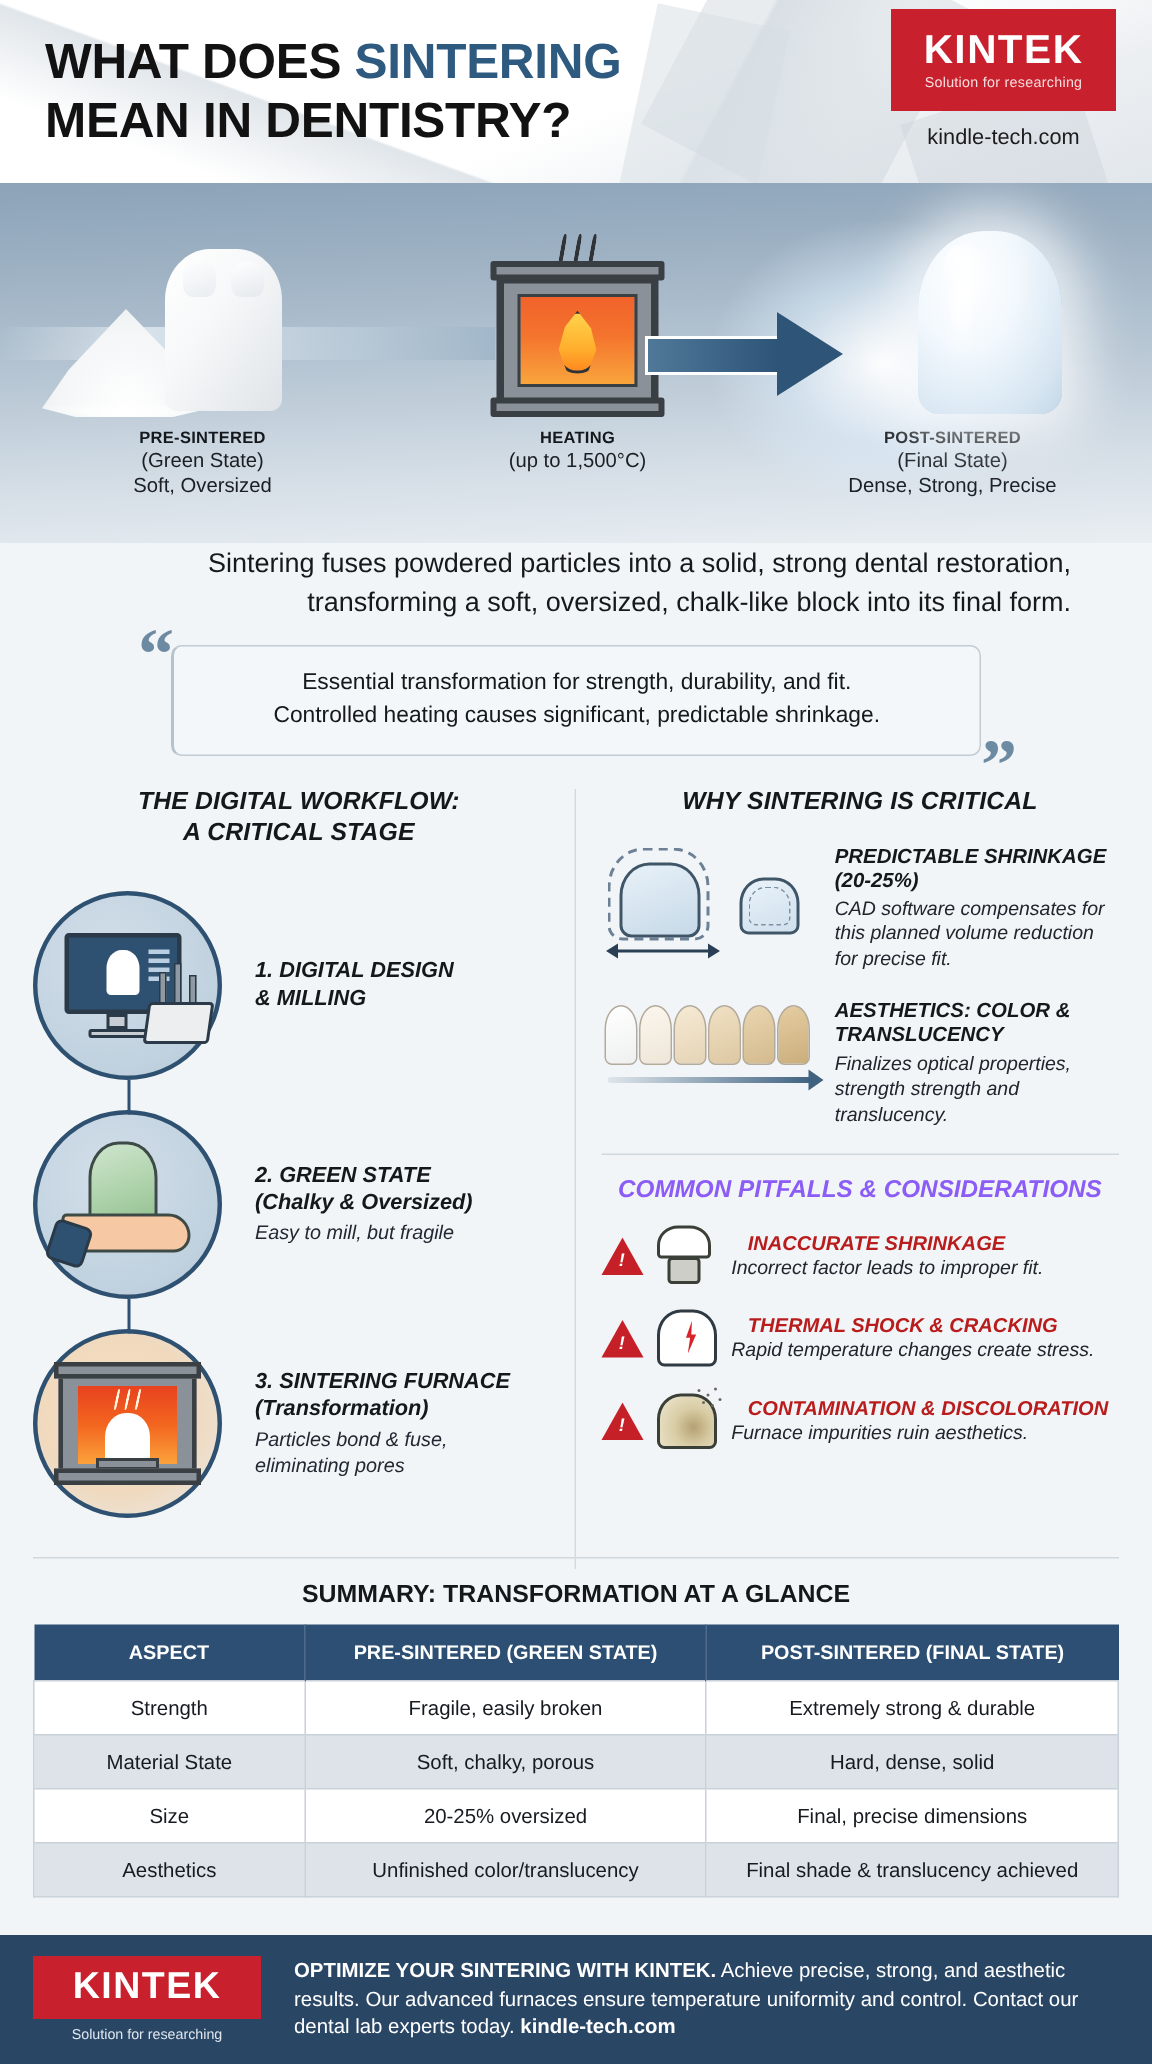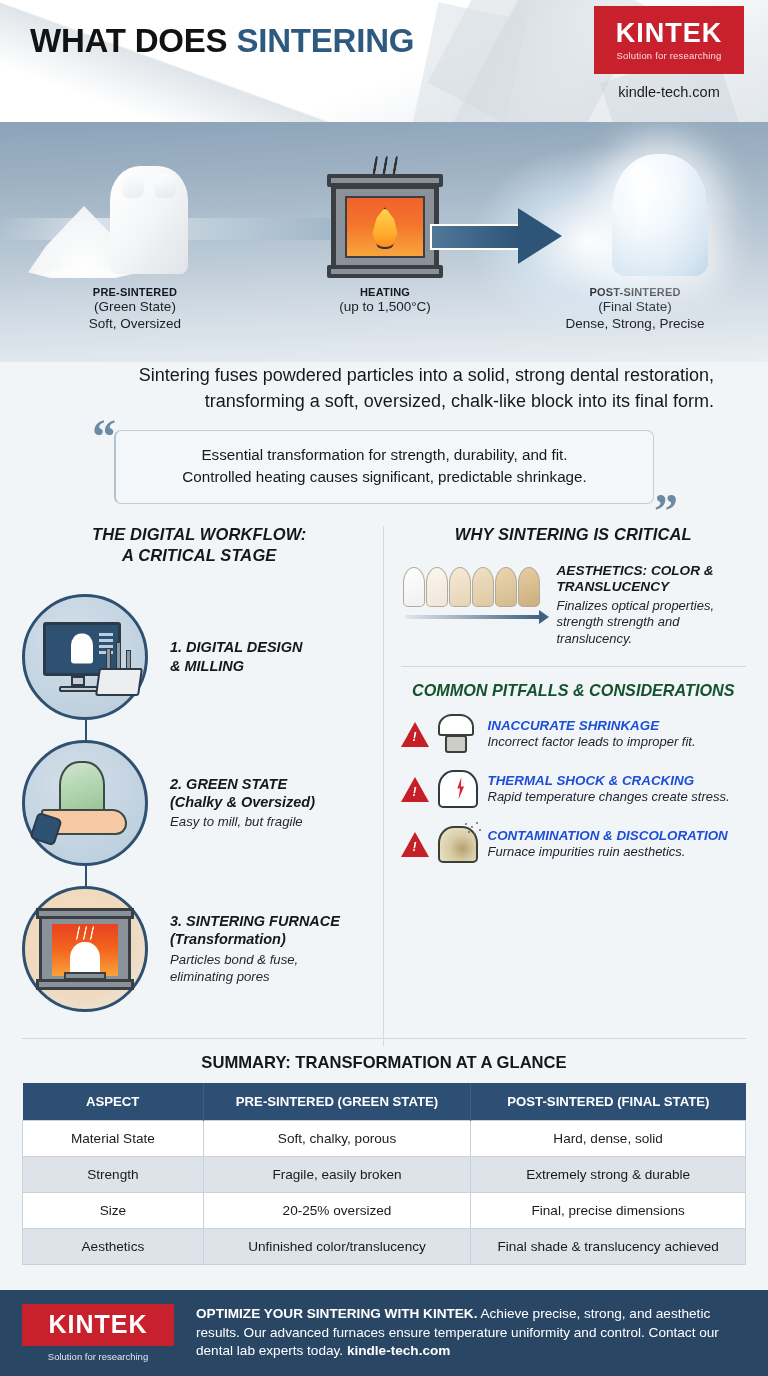--- a/index.html
+++ b/index.html
@@ -314,36 +314,36 @@
     position:absolute; left:4px; top:52px; width:136px; height:4px;
     background: linear-gradient(90deg, rgba(170,186,200,.25) 0%, #3f6280 100%);
     border-radius:2px;
   }
   .grad-arrow::after {
     content:""; position:absolute; right:-8px; top:-5px; width:0; height:0;
     border-top:7px solid transparent; border-bottom:7px solid transparent; border-left:10px solid #3f6280;
   }
 
   .divider-h { height:1px; background:#cfd8de; margin:18px 0 0; }
-  .pit-h { text-align:center; font-size:16.2px; font-weight:bold; color:#14532d; margin-top:14px; }
+  .pit-h { text-align:center; font-size:16.2px; font-weight:bold; color:#8b5cf6; margin-top:14px; }
 
   .pitfall { display:flex; align-items:center; margin-top:13px; }
   .warn {
     flex:0 0 28px; position:relative; width:28px; height:25px; margin-right:5px;
   }
   .warn i {
     position:absolute; left:0; top:0; width:0; height:0;
     border-left:14px solid transparent; border-right:14px solid transparent; border-bottom:25px solid #c52027;
   }
   .warn b {
     position:absolute; left:12px; top:9px; color:#fff; font-size:12px; font-weight:bold; line-height:1;
   }
   .pit-icon { flex:0 0 46px; position:relative; height:42px; margin-right:8px; }
   .pit-text { }
-  .pit-title { font-size:13.4px; font-weight:bold; color:#1d4ed8; line-height:1.2; }
+  .pit-title { font-size:13.4px; font-weight:bold; color:#b91c1c; line-height:1.2;margin-left:11px; }
   .pit-body { font-size:13px; color:#20262e; line-height:1.25; }
 
   .misfit-top {
     position:absolute; left:4px; top:1px; width:36px; height:22px;
     background:#ffffff; border:2px solid #3a4037; border-radius:14px 14px 3px 3px / 13px 13px 3px 3px;
   }
   .misfit-bot {
     position:absolute; left:11px; top:22px; width:22px; height:18px;
     background:#cdcec7; border:2px solid #3a4037; border-radius:3px;
   }
@@ -397,20 +397,21 @@
 
 <div class="page">
 
   <div class="header">
     <div class="facet f1"></div>
     <div class="facet f2"></div>
     <div class="facet f3"></div>
 
     <div class="headline">
       <div><span>WHAT DOES </span><span class="hl">SINTERING</span></div>
+      <div>MEAN IN DENTISTRY?</div>
     </div>
 
     <div class="logo-box">
       <div class="logo-word">KINTEK</div>
       <div class="logo-tag">Solution for researching</div>
     </div>
     <div class="site-url">kindle-tech.com</div>
   </div>
 
   <div class="hero">
@@ -556,20 +557,33 @@
           </div>
         </div>
 
       </div>
     </div>
 
     <div class="col-right">
       <div class="col-h">WHY SINTERING IS CRITICAL</div>
 
 
+      <div class="benefit">
+        <div class="ben-art">
+          <div class="dash-outline"></div>
+          <div class="shrink-big"></div>
+          <div class="shrink-small"></div>
+          <div class="dim-arrow"></div>
+        </div>
+        <div class="ben-text">
+          <div class="ben-title">PREDICTABLE SHRINKAGE</div>
+          <div class="ben-title">(20-25%)</div>
+          <div class="ben-body">CAD software compensates for this planned volume reduction for precise fit.</div>
+        </div>
+      </div>
 
       <div class="benefit">
         <div class="ben-art">
           <div class="shade-row">
             <span style="background:linear-gradient(160deg,#ffffff,#eef0ef)"></span>
             <span style="background:linear-gradient(160deg,#fbf6ee,#eee6d8)"></span>
             <span style="background:linear-gradient(160deg,#f6ead4,#e5d4b6)"></span>
             <span style="background:linear-gradient(160deg,#f0e0c3,#ddc8a2)"></span>
             <span style="background:linear-gradient(160deg,#ead5b0,#d4bb8e)"></span>
             <span style="background:linear-gradient(160deg,#e5cda2,#cbae7c)"></span>
@@ -647,28 +661,28 @@
     <table>
       <thead>
         <tr>
           <th style="width:25%">ASPECT</th>
           <th style="width:37%">PRE-SINTERED (GREEN STATE)</th>
           <th style="width:38%">POST-SINTERED (FINAL STATE)</th>
         </tr>
       </thead>
       <tbody>
         <tr>
+          <td>Strength</td>
+          <td>Fragile, easily broken</td>
+          <td>Extremely strong &amp; durable</td>
+        </tr>
+        <tr>
           <td>Material State</td>
           <td>Soft, chalky, porous</td>
           <td>Hard, dense, solid</td>
-        </tr>
-        <tr>
-          <td>Strength</td>
-          <td>Fragile, easily broken</td>
-          <td>Extremely strong &amp; durable</td>
         </tr>
         <tr>
           <td>Size</td>
           <td>20-25% oversized</td>
           <td>Final, precise dimensions</td>
         </tr>
         <tr>
           <td>Aesthetics</td>
           <td>Unfinished color/translucency</td>
           <td>Final shade &amp; translucency achieved</td>

